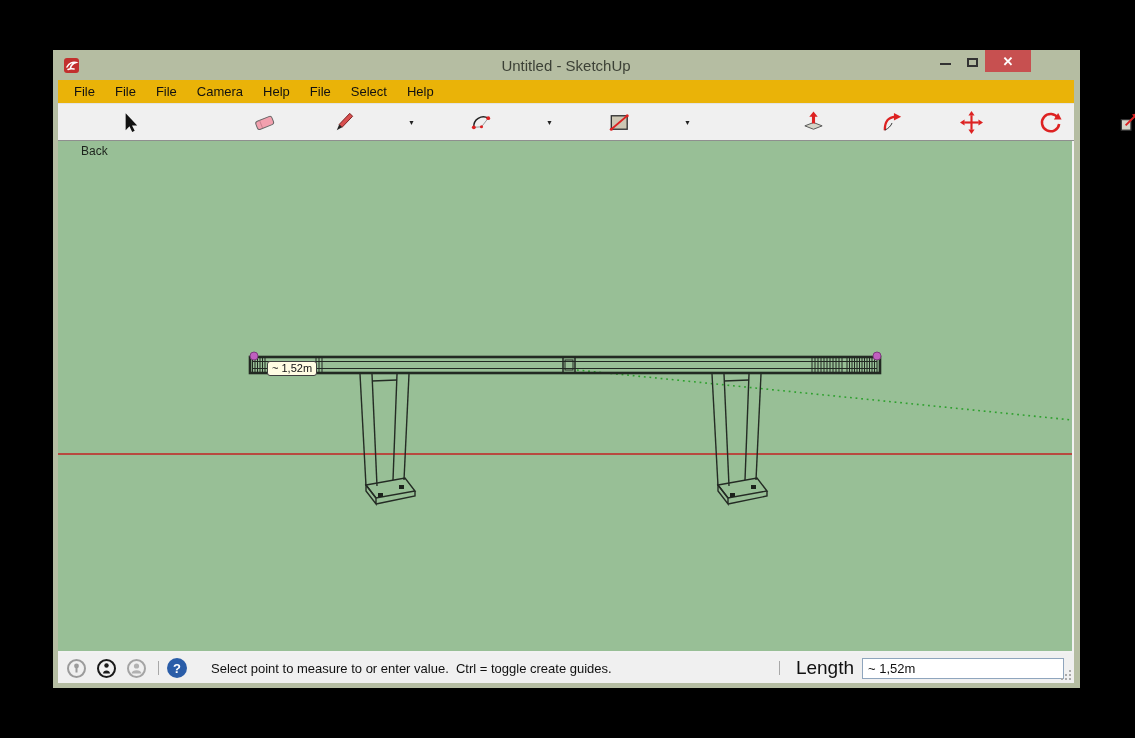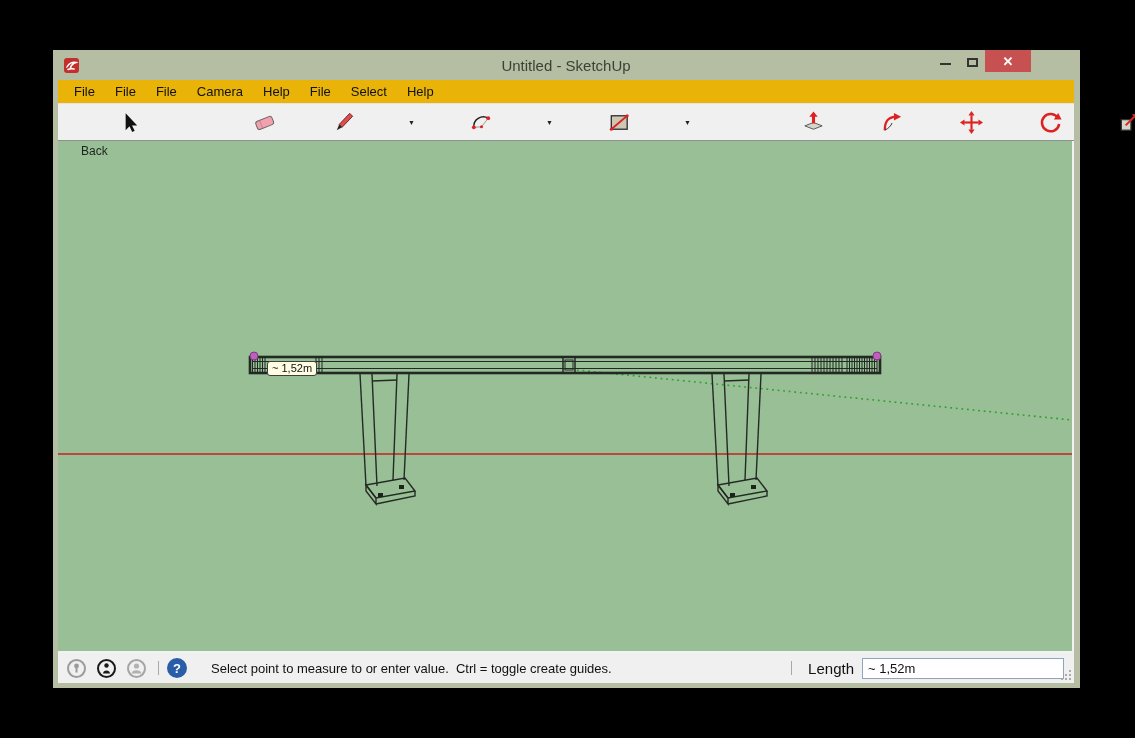--- a/index.html
+++ b/index.html
@@ -52,21 +52,21 @@
   
   .statusbar { position:relative; height:30px; background:#f0f0f0; display:flex;
                align-items:center; padding:0 10px 0 8px; }
   .sicon { width:21px; height:21px; margin-right:9px; }
   .ssep { width:1px; height:14px; background:#a8a8a8; margin:0 8px 0 2px; }
   .help-badge { width:20px; height:20px; border-radius:50%; background:#2a5da8;
                 color:#fff; font-weight:bold; font-size:13px; display:flex;
                 align-items:center; justify-content:center; margin-right:6px; }
   .hint { font-size:13px; color:#111; margin-left:18px; white-space:pre; }
   .spacer { flex:1; }
-  .len-label { font-size:15px; color:#111; margin:0 8px; }
+  .len-label { font-size:19px; color:#111; margin:0 8px; }
   .len-input { width:202px; height:21px; border:1px solid #8fa5bd; background:#fff;
                font-size:13px; font-family:"Liberation Sans",sans-serif; padding:0 5px; color:#111; }
   .grip { position:absolute; right:3px; bottom:3px; width:10px; height:10px; }
   .grip i { position:absolute; width:2px; height:2px; background:#aaa; }
 </style>
 </head>
 <body>
 
 <div class="window">
 

